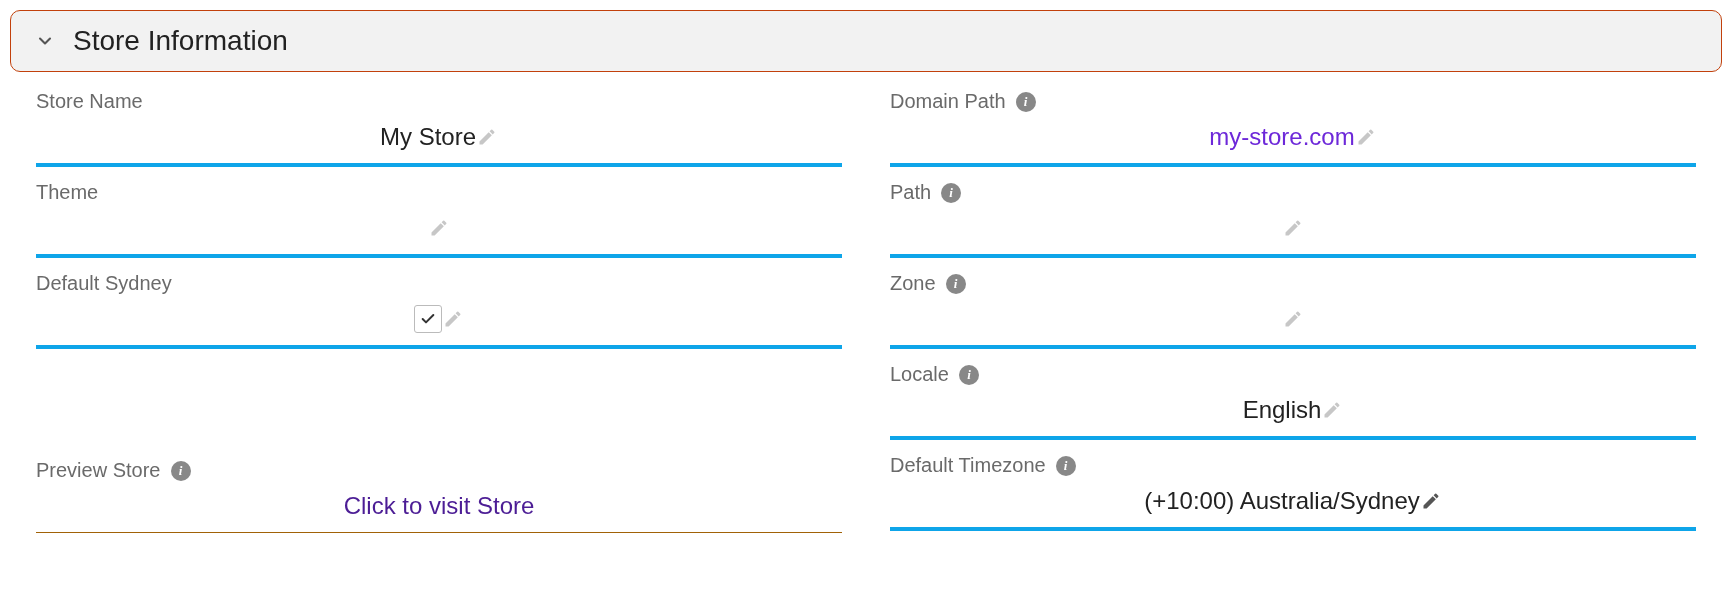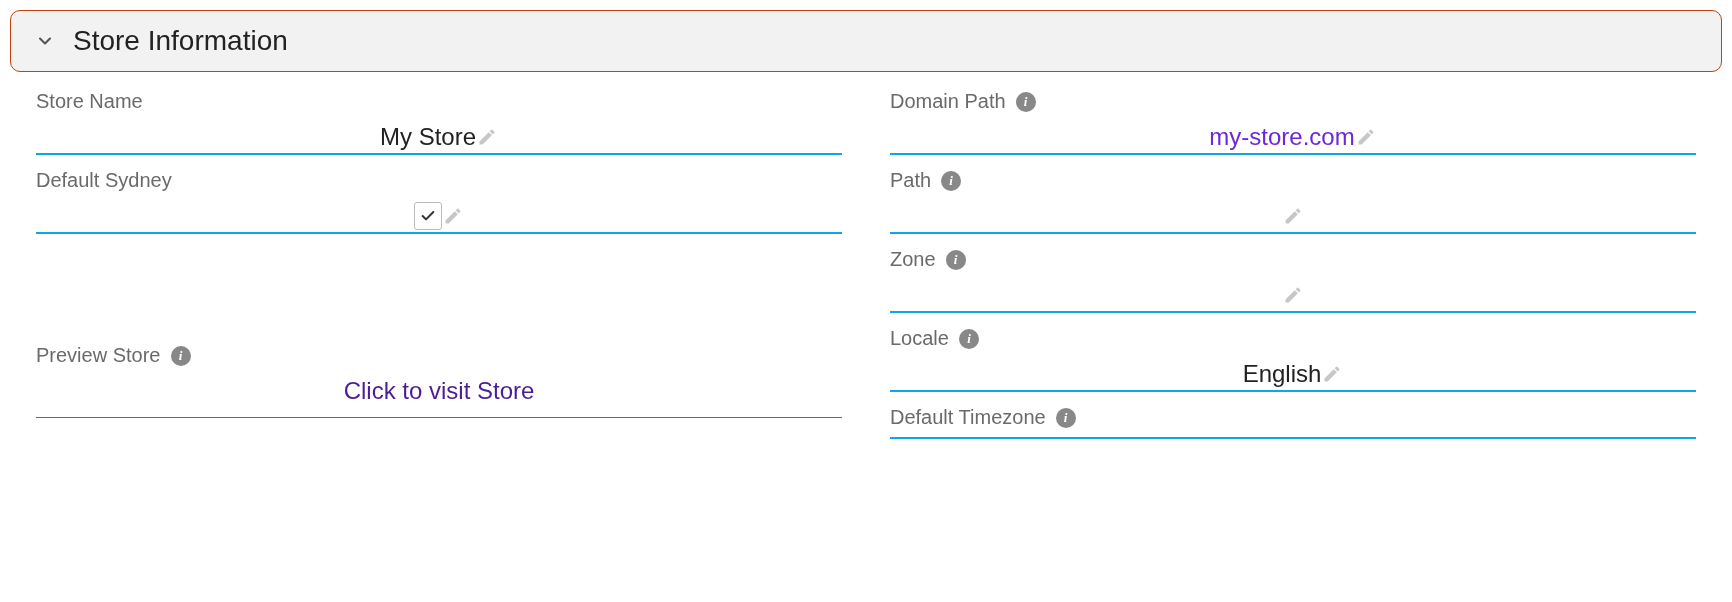--- a/index.html
+++ b/index.html
@@ -38,22 +38,23 @@
     }
     .content {
       display: flex;
       padding: 18px 36px 0 36px;
       gap: 48px;
     }
     .column {
       flex: 1;
     }
     .field {
-      border-bottom: 2px solid #0ea5e9;
+      border-bottom: 4px solid #0ea5e9;
       position: relative;
+      padding-bottom: 10px;
       margin-bottom: 14px;
     }
     .field-label-row {
       display: flex;
       align-items: center;
       gap: 10px;
       margin-bottom: 8px;
     }
     .field-label {
       font-size: 20px;
@@ -147,20 +148,33 @@
       <div class="field-value-row">
         <span class="field-value">My Store</span>
         <span class="edit-icon">
           <svg viewBox="0 0 24 24" width="20" height="20" fill="currentColor">
               <path d="M3 17.25V21h3.75L17.81 9.94l-3.75-3.75L3 17.25zM20.71 7.04a1 1 0 0 0 0-1.41l-2.34-2.34a1 1 0 0 0-1.41 0l-1.83 1.83 3.75 3.75 1.83-1.83z"></path>
             </svg>
         </span>
       </div>
     </div>
 
+    <div class="field">
+      <div class="field-label-row">
+        <span class="field-label">Theme</span>
+      </div>
+      <div class="field-value-row">
+        <span class="field-value"></span>
+        <span class="edit-icon">
+          <svg viewBox="0 0 24 24" width="20" height="20" fill="currentColor">
+              <path d="M3 17.25V21h3.75L17.81 9.94l-3.75-3.75L3 17.25zM20.71 7.04a1 1 0 0 0 0-1.41l-2.34-2.34a1 1 0 0 0-1.41 0l-1.83 1.83 3.75 3.75 1.83-1.83z"></path>
+            </svg>
+        </span>
+      </div>
+    </div>
 
     <div class="field">
       <div class="field-label-row">
         <span class="field-label">Default Sydney</span>
       </div>
       <div class="field-value-row">
         <span class="checkbox">
           <svg viewBox="0 0 24 24" fill="none" stroke="#333" stroke-width="3" stroke-linecap="round" stroke-linejoin="round">
               <polyline points="20 6 9 17 4 12"></polyline>
             </svg>
@@ -245,17 +259,25 @@
             </svg>
         </span>
       </div>
     </div>
 
     <div class="field" style="margin-bottom:0;">
       <div class="field-label-row">
         <span class="field-label">Default Timezone</span>
         <span class="info-icon">i</span>
       </div>
+      <div class="field-value-row">
+        <span class="field-value">(+10:00) Australia/Sydney</span>
+        <span class="edit-icon dark">
+          <svg viewBox="0 0 24 24" width="20" height="20" fill="currentColor">
+              <path d="M3 17.25V21h3.75L17.81 9.94l-3.75-3.75L3 17.25zM20.71 7.04a1 1 0 0 0 0-1.41l-2.34-2.34a1 1 0 0 0-1.41 0l-1.83 1.83 3.75 3.75 1.83-1.83z"></path>
+            </svg>
+        </span>
+      </div>
     </div>
 
   </div>
 
 </div>
 
 </body></html>

